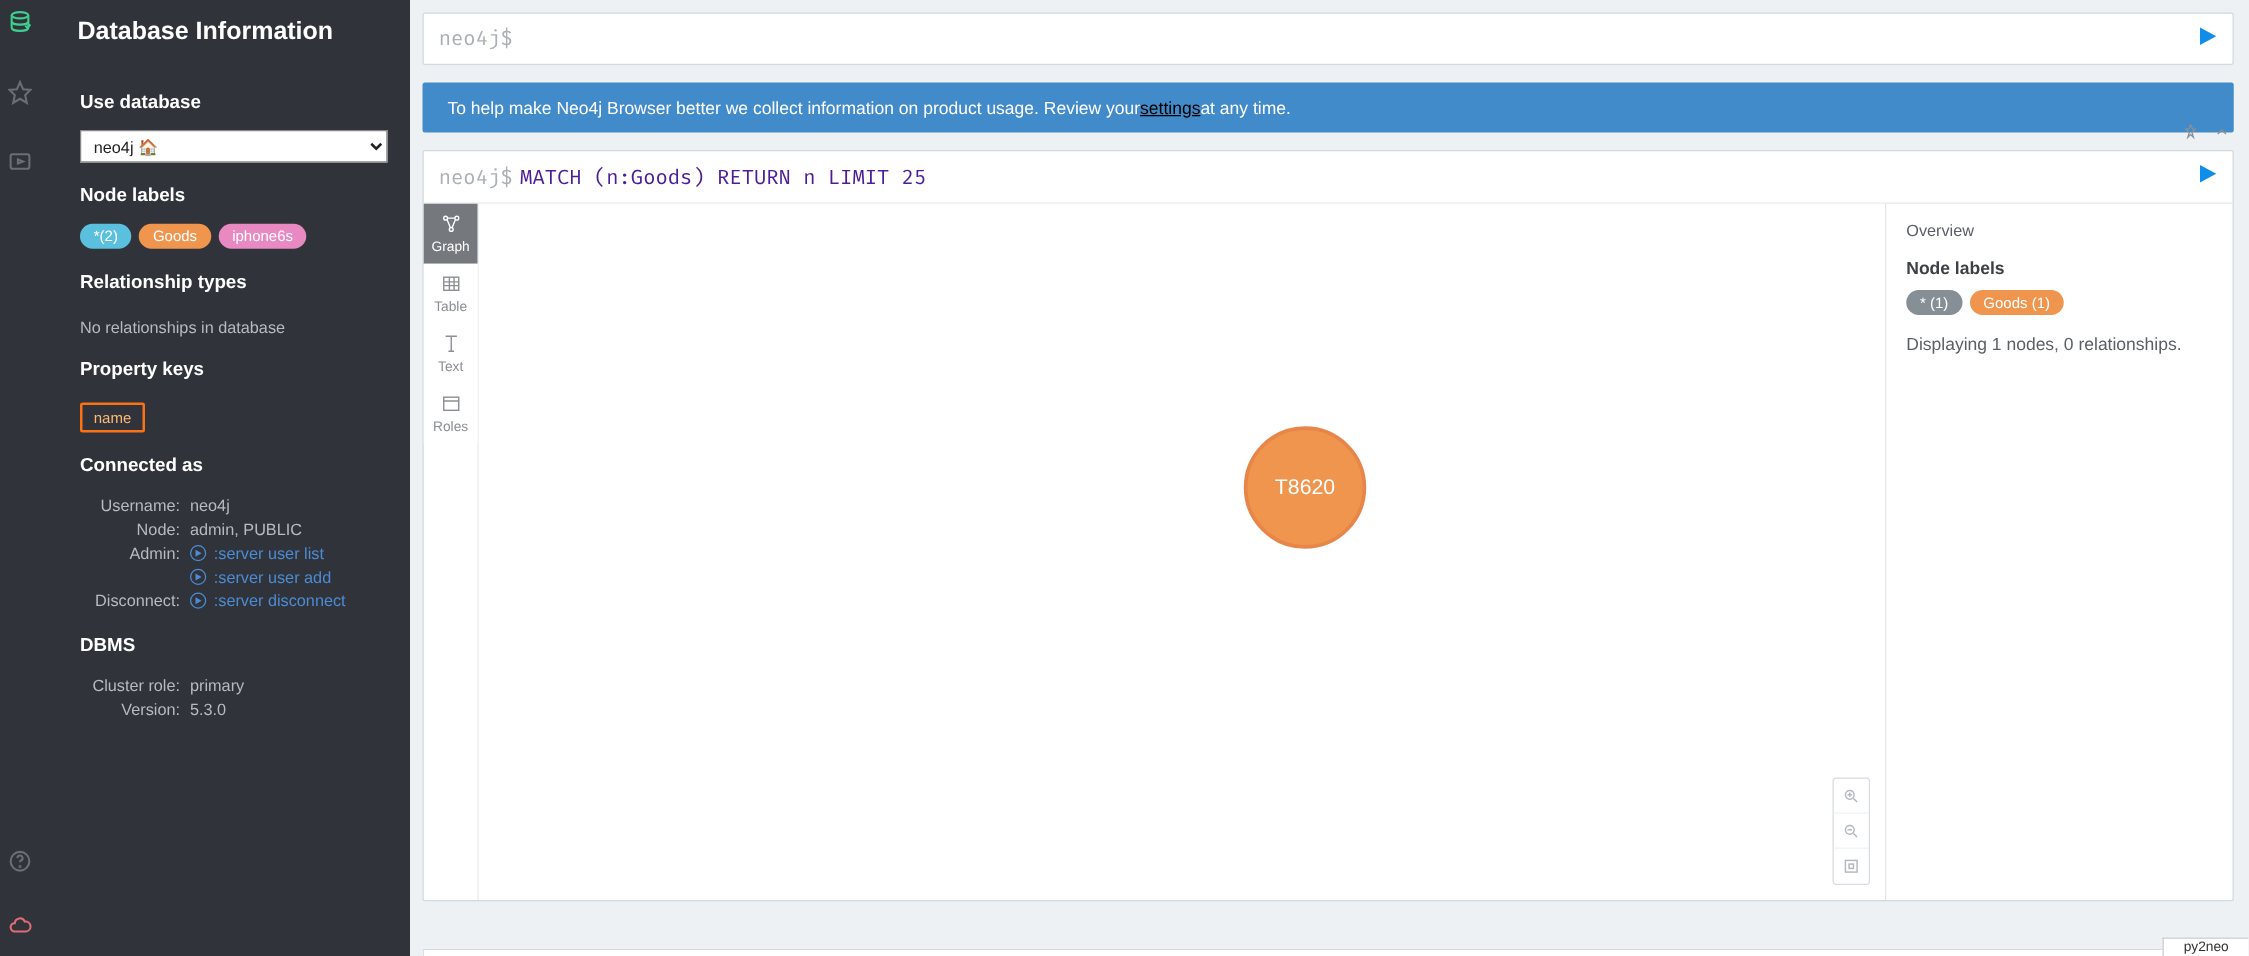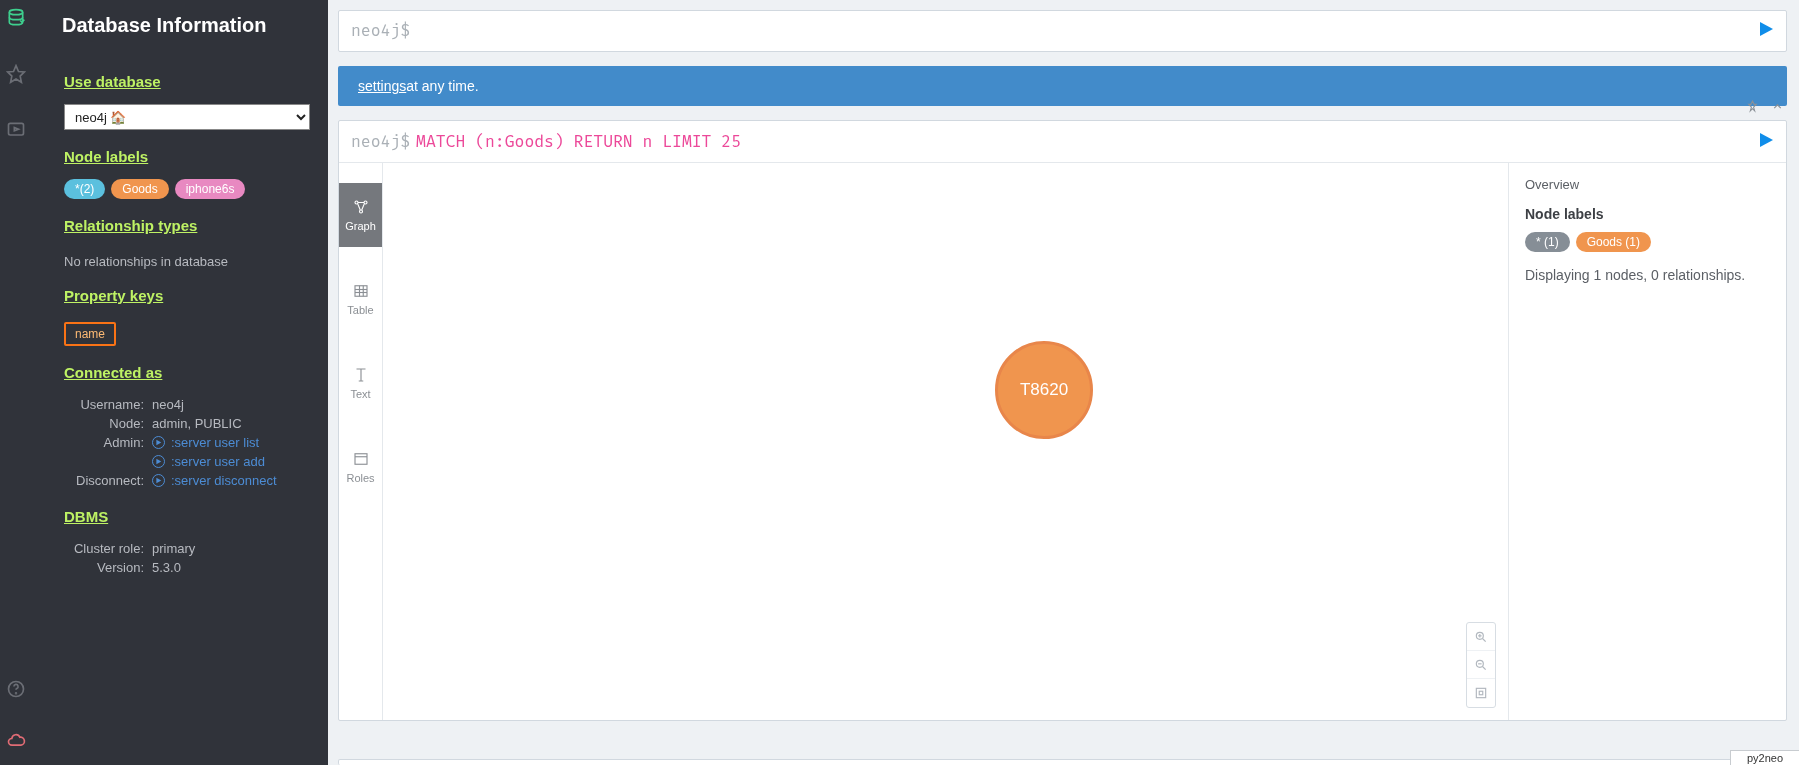--- a/index.html
+++ b/index.html
@@ -11,21 +11,21 @@
   .rail-item { width: 28px; height: 28px; display: flex; align-items: center; justify-content: center; color: #6b6e75; cursor: pointer; }
   .rail-item.active { color: #3ecf8e; }
   .rail-item.red { color: #e06c75; }
   .rail-bottom { margin-top: auto; margin-bottom: 10px; display:flex; flex-direction:column; gap:24px; align-items:center;}
   .rail svg { width: 20px; height: 20px; }
 
   
   .sidebar { width: 296px; background: #30333a; color: #fff; padding: 0 0 20px 0; overflow-y: auto; }
   .sidebar h1 { color:#fff; font-size: 20px; font-weight: 700; padding: 14px 20px 18px 30px; }
   .section { padding: 0 18px 0 32px; }
-  .section h2 { color: #bef264; font-size: 15px; font-weight: 700; margin: 18px 0 14px 0; text-decoration: underline; }
+  .section h2 { color: #ffffff; font-size: 15px; font-weight: 700; margin: 18px 0 14px 0; }
   .db-select { width: 100%; background: #fff; color: #222; border: 1px solid #888; padding: 4px 6px; font-size: 13px; height: 26px; }
   .pill-row { display: flex; flex-wrap: wrap; gap: 6px; }
   .pill { display: inline-flex; align-items: center; padding: 3px 11px; border-radius: 11px; font-size: 12px; font-weight: 500; cursor: pointer; }
   .pill.teal { background: #5bc0de; color: #fff; }
   .pill.orange { background: #f0954e; color: #fff; }
   .pill.pink { background: #e889c1; color: #fff; }
   .pill.grey { background: #868e96; color:#fff; }
   .small-note { color: #b7bac0; font-size: 13px; margin-top: 20px; }
   .key-chip { display:inline-block; border:2px solid #f97316; color:#fdba74; padding:3px 9px; font-size:12px; border-radius:2px; margin-top:4px;}
   .kv-table { width: 100%; font-size: 13px; color: #b7bac0; border-collapse: collapse; }
@@ -38,31 +38,31 @@
 
   
   .main { flex:1; display:flex; flex-direction:column; padding: 10px 12px 0 10px; gap: 14px; position: relative; border-radius: 25px; }
   .editor-bar { background:#fff; border:1px solid #d1d8df; border-radius:2px; display:flex; align-items:center; height:42px; padding:0 12px; }
   .prompt { font-family: "Fira Code", Menlo, monospace; color:#aab0b6; font-size:16px; }
   .editor-input { flex:1; border:none; outline:none; font-family:"Fira Code", Menlo, monospace; font-size:16px; color:#666; margin-left:4px; }
   .run-btn { color:#108de9; cursor:pointer; }
   .run-btn svg{ width:16px;height:16px;}
 
   .banner { background:#428bca; color:#fff; border-radius:2px; padding:12px 20px; font-size:14px; display:flex; align-items:center; }
-  .banner a { color:#ffffff; }
+  .banner a { color:#000000; }
 
   .frame { background:#fff; border:1px solid #d1d8df; border-radius:2px; display:flex; flex-direction:column; flex:1; position:relative; }
   .frame-topright { position:absolute; top:-22px; right:2px; display:flex; gap:12px; color:#8a9096; }
   .frame-topright svg{width:13px;height:13px;cursor:pointer;}
   .frame-header { display:flex; align-items:center; height:42px; border-bottom:1px solid #e4e8ec; padding:0 12px; }
-  .query-text { font-family:"Fira Code",Menlo,monospace; font-size:16px; color:#ec4899; }
+  .query-text { font-family:"Fira Code",Menlo,monospace; font-size:16px; color:#4c1d95; }
   .frame-body { flex:1; display:flex; position:relative; }
 
   .view-tabs { width:44px; border-right:1px solid #e4e8ec; display:flex; flex-direction:column; }
-  .view-tab { height:64px; display:flex; flex-direction:column; align-items:center; justify-content:center; gap:4px; color:#8b8f94; font-size:11px; cursor:pointer; background:#fff;margin-top:20px; }
+  .view-tab { height:48px; display:flex; flex-direction:column; align-items:center; justify-content:center; gap:4px; color:#8b8f94; font-size:11px; cursor:pointer; background:#fff; }
   .view-tab.active { background:#75787d; color:#fff; }
   .view-tab svg { width:18px;height:18px; }
 
   .graph-canvas { flex:1; position:relative; background:#fff; }
   .node { position:absolute; width:98px; height:98px; border-radius:50%; background:#f0954e; border:3px solid #e8864a; color:#fff; font-size:17px; display:flex; align-items:center; justify-content:center; left:612px; top:178px; cursor:pointer; }
 
   .zoom-ctrls { position:absolute; right:12px; bottom:12px; width:30px; background:#fff; border:1px solid #d7dde3; border-radius:3px; display:flex; flex-direction:column; }
   .zoom-ctrls div { height:28px; display:flex; align-items:center; justify-content:center; color:#b2b8bf; cursor:pointer; border-bottom:1px solid #eef1f4; }
   .zoom-ctrls div:last-child{border-bottom:none;}
   .zoom-ctrls svg{width:14px;height:14px;}
@@ -212,20 +212,21 @@
       <span class="prompt">neo4j$</span>
       <input class="editor-input" value="" style="">
       <span class="run-btn">
         <svg viewBox="0 0 16 16">
             <polygon points="2,1 15,8 2,15" fill="#108de9"></polygon>
           </svg>
       </span>
     </div>
 
     <div class="banner">
+      <span>To help make Neo4j Browser better we collect information on product usage. Review your </span>
       <a href="#">settings</a>
       <span> at any time.</span>
     </div>
 
     <div class="frame">
       <div class="frame-topright">
         <span><svg viewBox="0 0 24 24" fill="none" stroke="currentColor" stroke-width="2">
               <path d="M12 2l3 6h4l-5 5 2 7-4-4-4 4 2-7-5-5h4z"></path>
             </svg></span>
         <span><svg viewBox="0 0 24 24" fill="none" stroke="currentColor" stroke-width="2">

